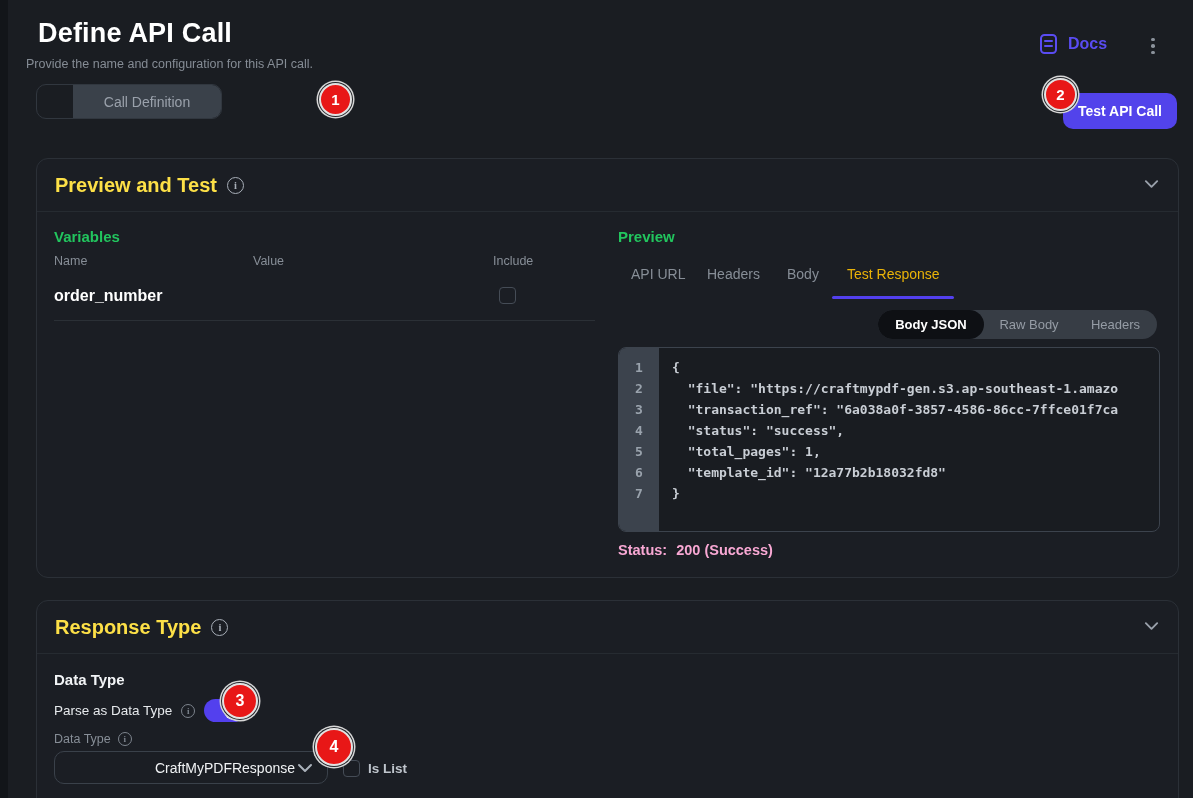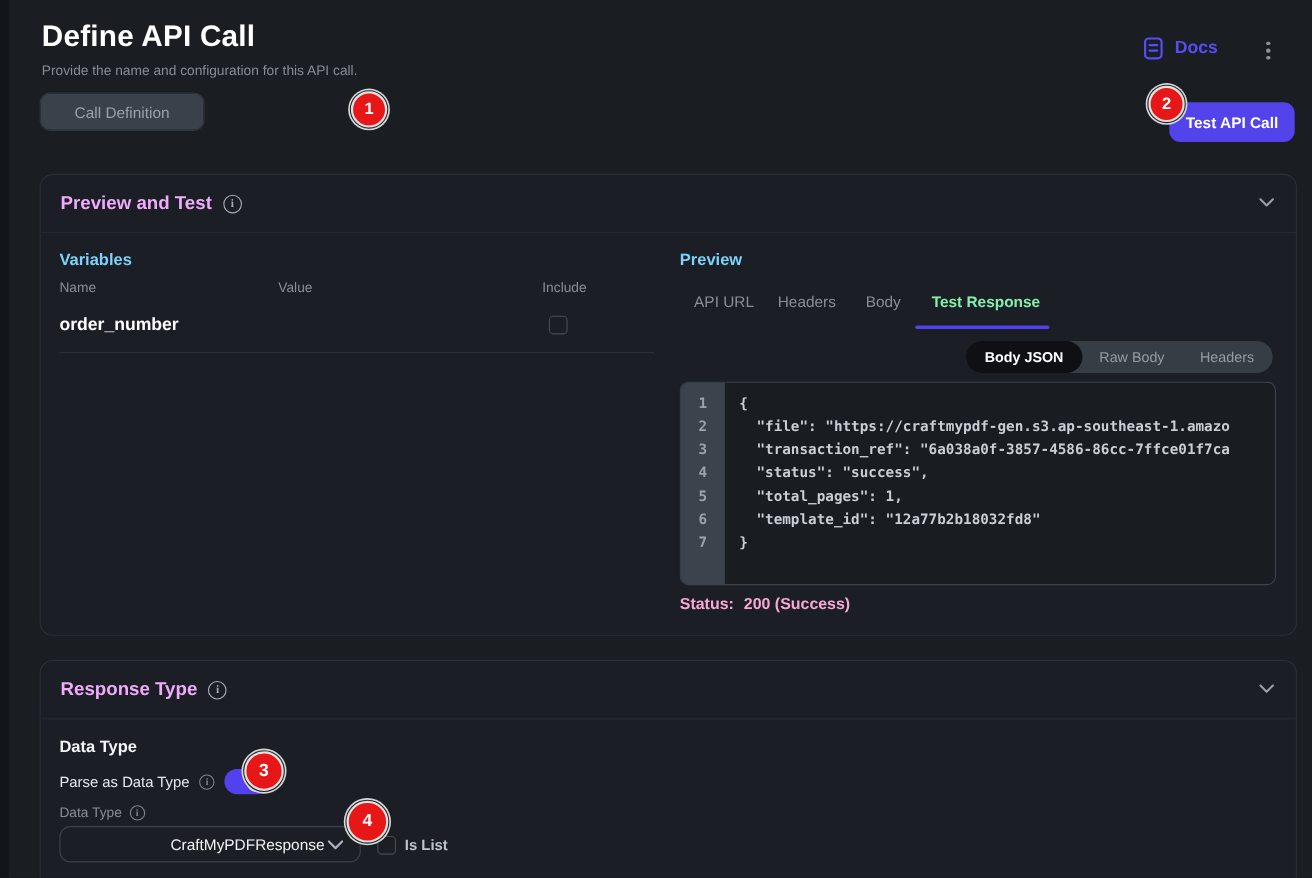--- a/index.html
+++ b/index.html
@@ -7,68 +7,68 @@
     width:1193px;height:798px;position:relative;overflow:hidden;
     background:#1a1d22;
     font-family:"Liberation Sans", sans-serif;
     -webkit-font-smoothing:antialiased;
   }
   .stage{position:absolute;inset:0;}
   .edge-strip{position:absolute;left:0;top:0;width:8px;height:798px;background:#121519;}
 
   
   .page-title{position:absolute;left:38px;top:18px;font-size:27px;font-weight:700;color:#ffffff;letter-spacing:.2px;}
-  .page-subtitle{position:absolute;left:38px;top:57px;font-size:12.5px;color:#858c95;}
+  .page-subtitle{position:absolute;left:26px;top:57px;font-size:12.5px;color:#858c95;}
 
   .docs-link{position:absolute;left:1038px;top:32px;display:flex;align-items:center;gap:9px;cursor:pointer;}
   .docs-link .lbl{font-size:16px;font-weight:700;color:#5a4cf2;}
   .kebab{position:absolute;left:1146px;top:35px;width:14px;height:22px;display:flex;flex-direction:column;align-items:center;justify-content:center;gap:3px;cursor:pointer;}
   .kebab i{width:3.5px;height:3.5px;border-radius:50%;background:#8b929b;display:block;}
 
   
-  .main-tabs{position:absolute;left:36px;top:84px;height:33px;display:flex;border-radius:10px;overflow:hidden;border:1px solid #31373f;}
+  .main-tabs{position:absolute;left:36px;top:84px;height:33px;display:flex;border-radius:10px;overflow:hidden;border:1px solid #31373f;padding-left:36px;}
   .main-tab{display:flex;align-items:center;justify-content:center;font-size:14px;cursor:pointer;}
   .main-tab.inactive{width:148px;background:#3a414a;color:#9aa1ab;}
   .main-tab.active{width:151px;background:#141必7;background:#14161b;color:#ffffff;font-weight:700;}
 
   .test-btn{position:absolute;left:1063px;top:93px;width:114px;height:36px;border-radius:10px;background:#5243eb;
     display:flex;align-items:center;justify-content:center;color:#fff;font-size:14px;font-weight:700;cursor:pointer;}
 
   
   .badge{position:absolute;border-radius:50%;background:#e81717;color:#fff;display:flex;align-items:center;justify-content:center;
     font-weight:700;border:2px solid #e2e2e2;box-shadow:0 0 0 1px #23262b,0 0 0 2.5px #d7d7d7;z-index:50;}
   .badge.b1{left:319px;top:83px;width:29px;height:29px;font-size:15px;}
   .badge.b2{left:1044px;top:78px;width:29px;height:29px;font-size:15px;}
   .badge.b3{left:222px;top:683px;width:32px;height:32px;font-size:16px;}
   .badge.b4{left:315px;top:728px;width:34px;height:34px;font-size:16px;}
 
   
   .card{position:absolute;left:36px;width:1141px;background:#1b1e24;border:1px solid #2b3037;border-radius:12px;}
   .card.preview-card{top:158px;height:418px;}
   .card.response-card{top:600px;height:240px;}
   .card-header{position:relative;height:52px;border-bottom:1px solid #262b31;display:flex;align-items:center;padding:0 18px;gap:10px;}
-  .card-title{font-size:17px;font-weight:700;color:#f0abfc;}
+  .card-title{font-size:20px;font-weight:700;color:#fde047;}
   .chev{position:absolute;right:18px;top:18px;cursor:pointer;}
 
   .info-icon{display:inline-flex;align-items:center;justify-content:center;width:17px;height:17px;border-radius:50%;
     border:1.5px solid #a8afb8;color:#a8afb8;box-sizing:border-box;cursor:pointer;}
   .info-icon::after{content:"i";font-size:10.5px;font-weight:700;font-family:"Liberation Serif",serif;}
   .info-icon.sm{width:14px;height:14px;border-color:#7d848d;color:#7d848d;}
   .info-icon.sm::after{font-size:9px;}
 
   
-  .sec-title{position:absolute;font-size:15px;font-weight:700;color:#7dd3fc;}
+  .sec-title{position:absolute;font-size:15px;font-weight:700;color:#22c55e;}
   .col-head{position:absolute;font-size:12.5px;font-weight:500;color:#878e97;}
   .var-name{position:absolute;left:54px;top:287px;font-size:16px;font-weight:700;color:#ffffff;}
   .checkbox{position:absolute;width:17px;height:17px;border:1.5px solid #454c56;border-radius:4px;box-sizing:border-box;cursor:pointer;background:transparent;}
   .var-divider{position:absolute;left:54px;top:320px;width:541px;height:1px;background:#2b3036;}
 
   
   .ptab{position:absolute;top:266px;font-size:14px;color:#878e97;cursor:pointer;white-space:nowrap;}
-  .ptab.active{color:#86efac;font-weight:700;}
+  .ptab.active{color:#eab308;font-weight:400;}
   .ptab-underline{position:absolute;left:832px;top:296px;width:122px;height:3px;border-radius:2px;background:#5340ee;}
 
   .subtabs{position:absolute;left:878px;top:310px;width:279px;height:29px;background:#373d45;border-radius:15px;
     display:flex;padding:0;box-sizing:border-box;}
   .subtab{flex:0 0 auto;display:flex;align-items:center;justify-content:center;font-size:13px;color:#959ca5;cursor:pointer;height:100%;}
   .subtab.active{background:#0e1014;color:#ffffff;font-weight:700;border-radius:15px;height:29px;}
   .subtab.s1{width:106px;}
   .subtab.s2{width:90px;}
   .subtab.s3{width:83px;}
 

